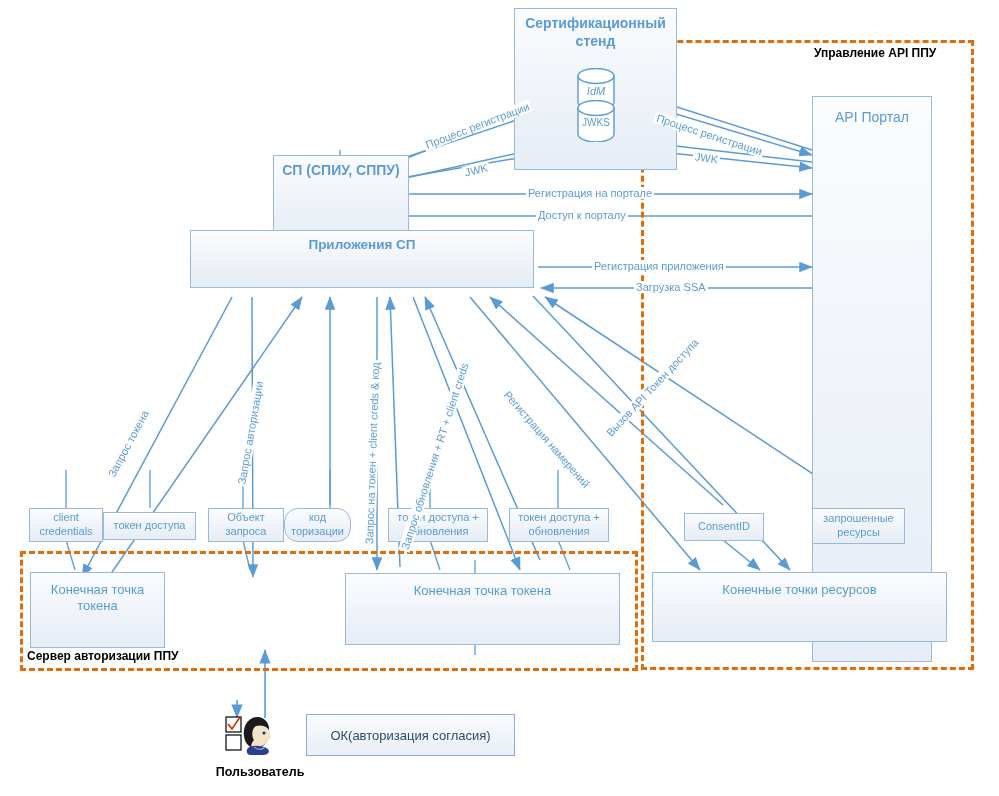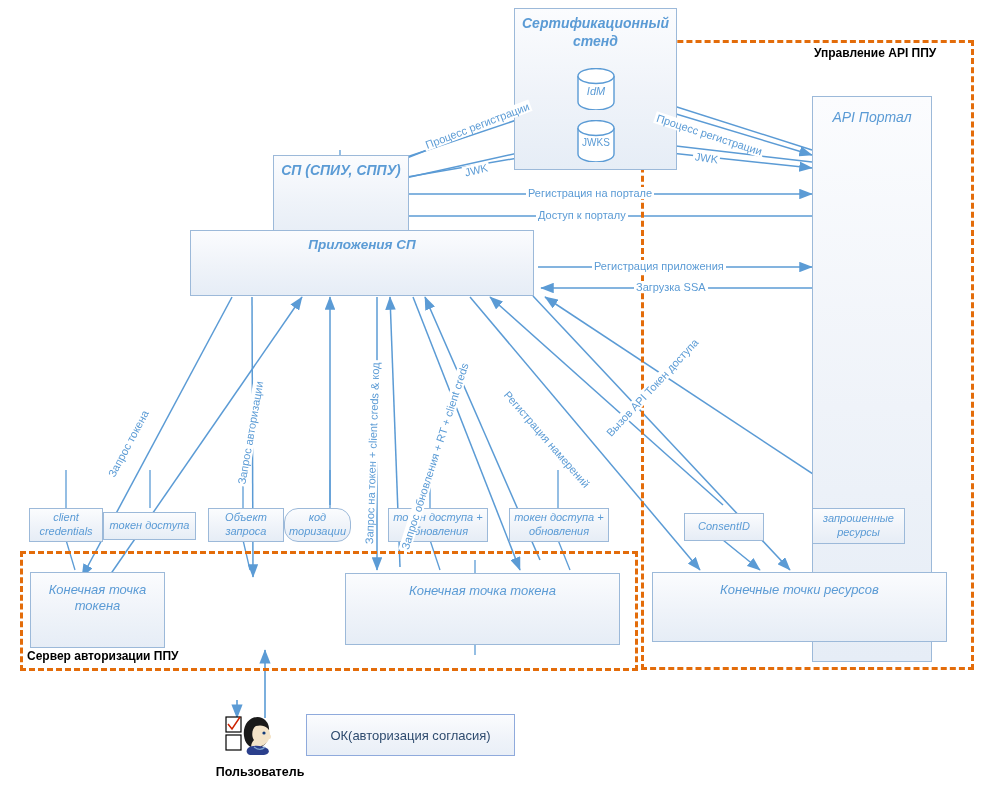--- a/index.html
+++ b/index.html
@@ -25,21 +25,20 @@
     position:absolute;
     box-sizing:border-box;
     border:1px solid #9CB9D9;
     background:linear-gradient(to bottom,#FBFCFE 0%,#EFF3F9 55%,#E6EDF6 100%);
     color:#5B9BD5;
     display:flex;
     align-items:flex-start;
     justify-content:flex-end;
     text-align:center;
     line-height:1.25;
-    font-style:italic;
   }
   .vbox .lbl{ display:block; width:100%; padding:6px 4px 0 4px;}
   .vbox.center{align-items:center;}
   .vbox.center .lbl{padding:2px 3px;}
   .bold-title{font-weight:bold;}
   
   .group-frame{
     position:absolute;
     box-sizing:border-box;
     border:3px dashed #E36C0A;
@@ -196,33 +195,33 @@
   </div>
 
   <div class="cyl" style="left:576px;top:68px;width:40px;height:42px;font-style:italic;">
     <svg width="40" height="42" viewBox="0 0 40 42">
       <path d="M2,8 L2,34 a18,8 0 0,0 36,0 L38,8" fill="#FFFFFF" stroke="#5B9BD5" stroke-width="1.4"></path>
       <ellipse cx="20" cy="8" rx="18" ry="7.5" fill="#FFFFFF" stroke="#5B9BD5" stroke-width="1.4"></ellipse>
     </svg>
     <span class="cyl-txt" style="top:17px;">IdM</span>
   </div>
 
-  <div class="cyl" style="left:576px;top:120px;width:40px;height:51px;">
+  <div class="cyl" style="left:576px;top:100px;width:40px;height:51px;">
     <svg width="40" height="42" viewBox="0 0 40 42">
       <path d="M2,8 L2,34 a18,8 0 0,0 36,0 L38,8" fill="#FFFFFF" stroke="#5B9BD5" stroke-width="1.4"></path>
       <ellipse cx="20" cy="8" rx="18" ry="7.5" fill="#FFFFFF" stroke="#5B9BD5" stroke-width="1.4"></ellipse>
     </svg>
     <span class="cyl-txt" style="top:17px;font-size:10px;">JWKS</span>
   </div>
 
   <div class="vbox" style="left:273px;top:155px;width:136px;height:85px;font-size:14px;">
     <span class="lbl bold-title">СП (СПИУ, СППУ)</span>
   </div>
 
-  <div class="vbox" style="left:190px;top:230px;width:344px;height:66px;font-size:13.5px;">
+  <div class="vbox" style="left:190px;top:230px;width:344px;height:58px;font-size:13.5px;">
     <span class="lbl bold-title">Приложения СП</span>
   </div>
 
   <div class="vbox" style="left:812px;top:96px;width:120px;height:566px;font-size:14px;">
     <span class="lbl" style="padding-top:12px;">API Портал</span>
   </div>
 
   <div class="vbox" style="left:30px;top:572px;width:135px;height:76px;font-size:13px;">
     <span class="lbl" style="padding-top:9px;">Конечная точка токена</span>
   </div>

